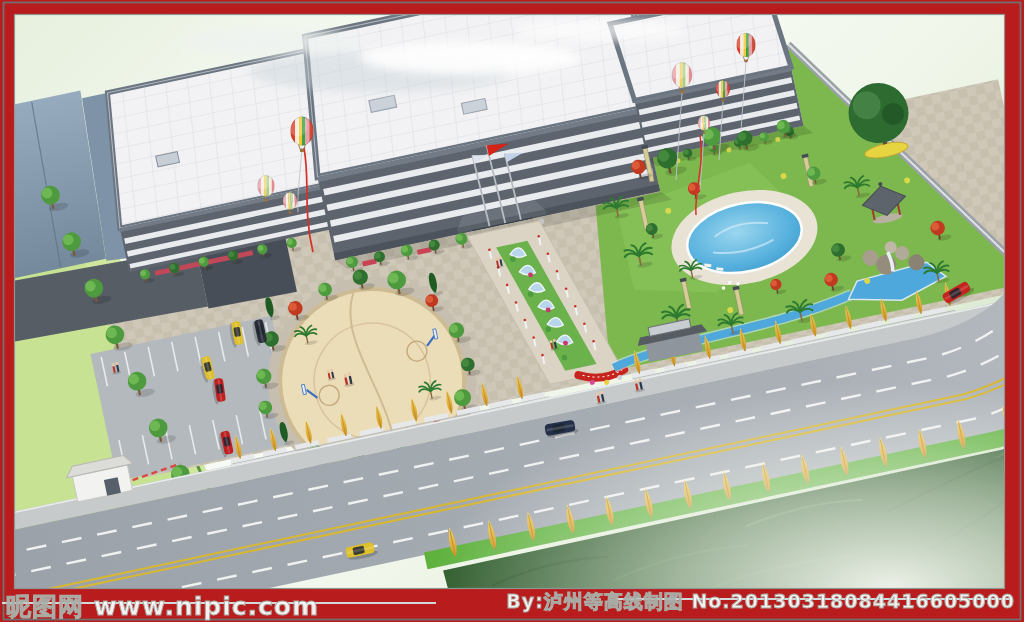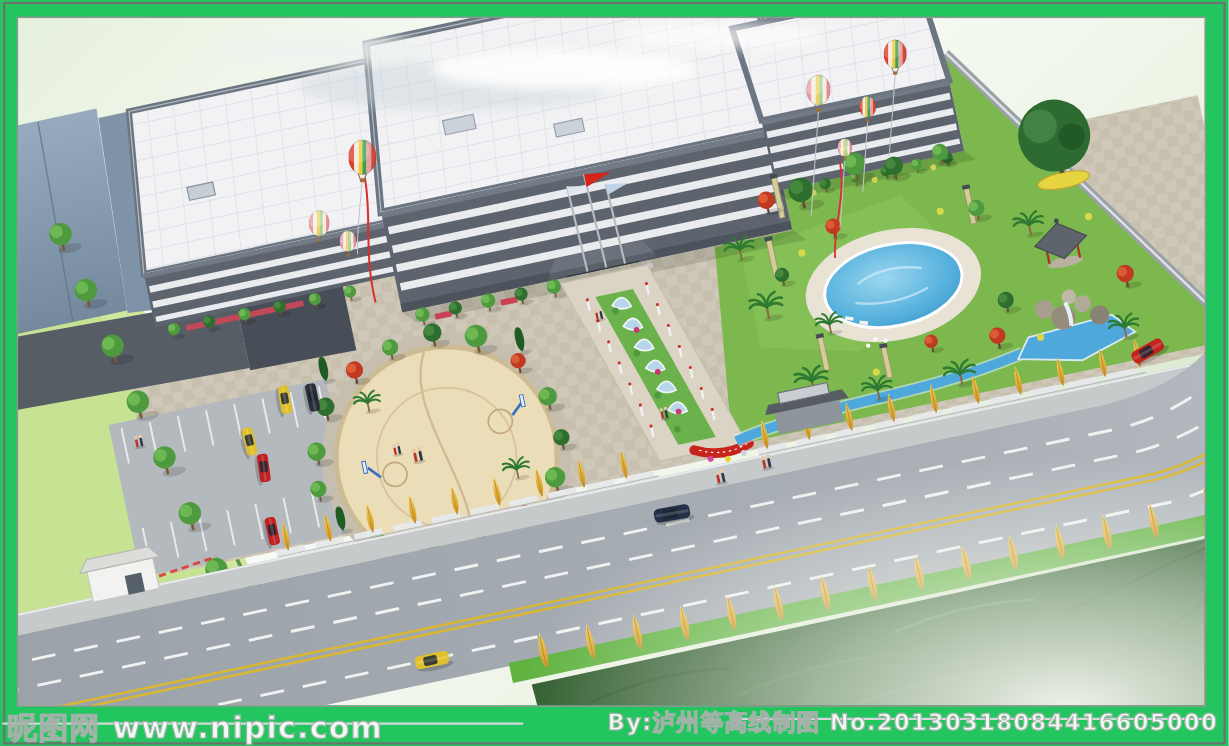--- a/index.html
+++ b/index.html
@@ -1,16 +1,16 @@
 <!DOCTYPE html>
 <html><head>
 <meta charset="utf-8">
 <style>
   html,body{margin:0;padding:0;background:#ffffff;}
-  #page{width:1024px;height:622px;position:relative;background:#22c55e;overflow:hidden;
+  #page{width:1024px;height:622px;position:relative;background:#b91c1c;overflow:hidden;
         font-family:"DejaVu Sans","Liberation Sans",sans-serif;}
   svg{display:block}
   .wm{font-family:"DejaVu Sans","Liberation Sans",sans-serif;font-weight:bold;
       fill:#fbfcfb;stroke:#a9b2ac;stroke-width:1px;opacity:.95;letter-spacing:1px;}
 </style>
 </head>
 <body>
 
 <div id="page">
 <svg width="1024" height="622" viewBox="0 0 1024 622">

